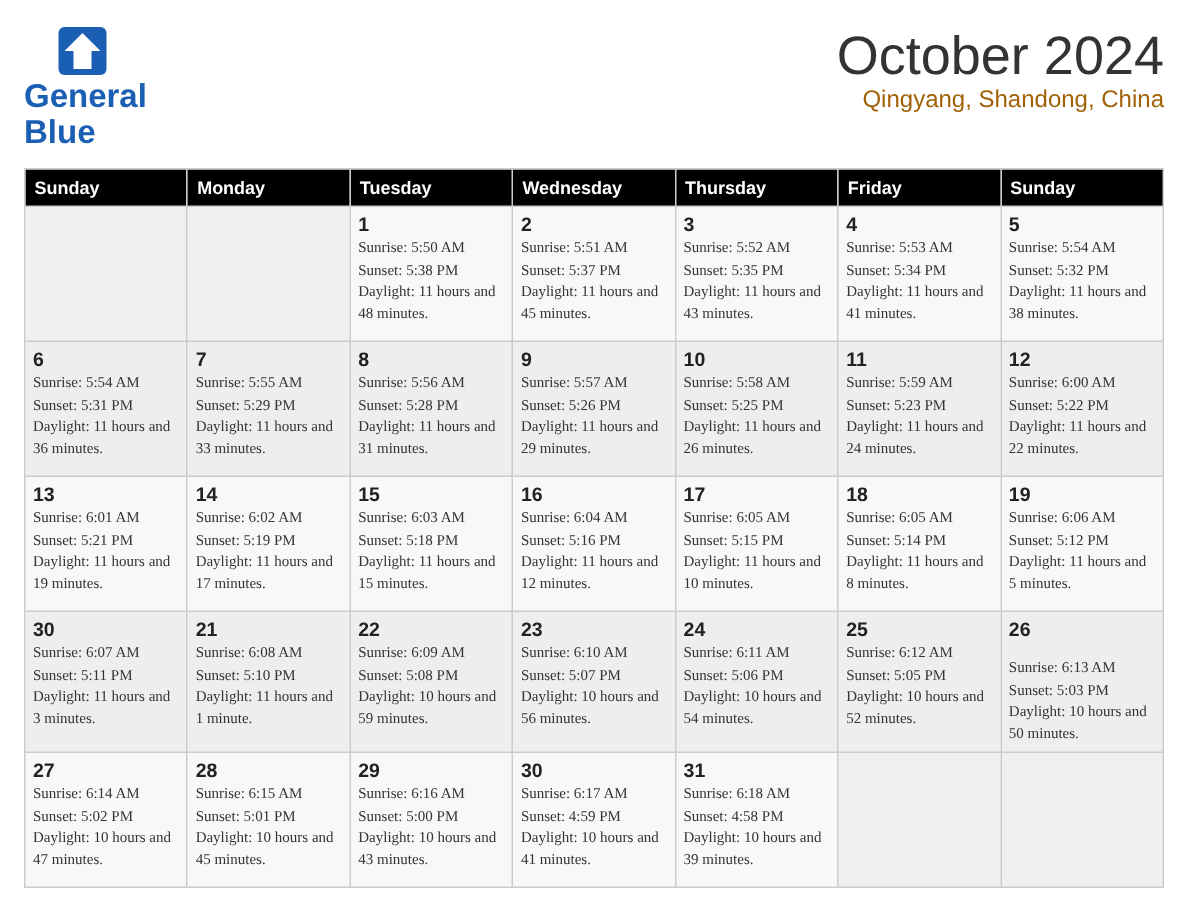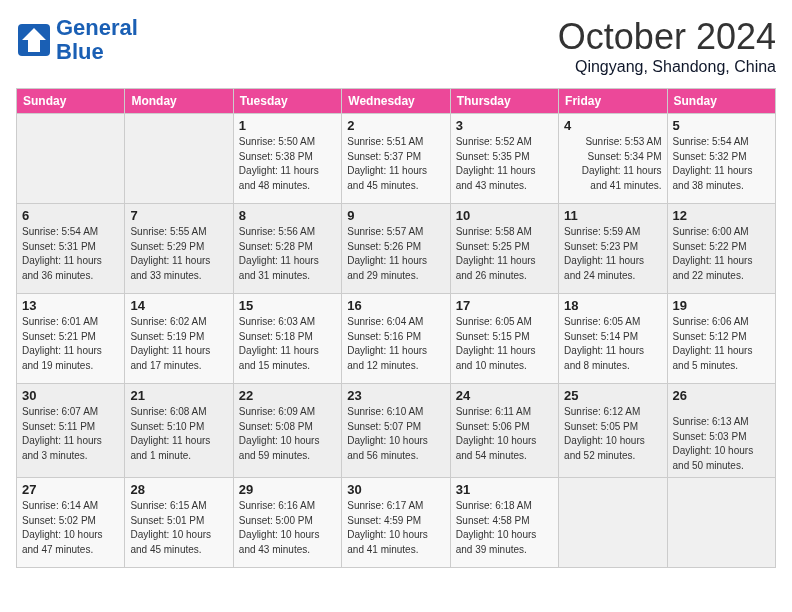--- a/index.html
+++ b/index.html
@@ -12,20 +12,21 @@
     }
     .header {
       display: flex;
       justify-content: space-between;
       align-items: flex-start;
       margin-bottom: 12px;
     }
     .logo {
       display: flex;
       align-items: center;
+      flex-direction: column;
     }
     .logo-text {
       font-size: 22px;
       font-weight: bold;
       color: #333;
       line-height: 1.1;
     }
     .logo-text span {
       color: #1a5fb4;
     }
@@ -37,29 +38,29 @@
     .title-block {
       text-align: right;
     }
     .month-title {
       font-size: 36px;
       font-weight: normal;
       color: #333;
     }
     .location-title {
       font-size: 16px;
-      color: #0f172a;
+      color: #a16207;
     }
     .calendar {
       width: 100%;
       border-collapse: collapse;
       font-size: 10.5px;
     }
     .calendar thead tr th {
-      background: #ec4899;
+      background: #000000;
       color: #fff;
       font-weight: bold;
       text-align: left;
       padding: 5px 6px;
       font-size: 12px;
       border: 1px solid #ccc;
     }
     .calendar tbody tr td {
       border: 1px solid #ccc;
       vertical-align: top;
@@ -77,20 +78,21 @@
     .day-num {
       font-weight: bold;
       font-size: 13px;
       margin-bottom: 2px;
       color: #222;
     }
     .day-info {
       color: #333;
       font-size: 10px;
       line-height: 1.45;
+      font-family: Liberation Serif, serif;
     }
     .empty-cell {
       background: #f0f0f0 !important;
     }
   </style>
 </head>
 <body>
 
 <div class="header">
   <div class="logo">
@@ -138,21 +140,21 @@
 Daylight: 11 hours and 45 minutes.</div>
         </td>
         <td>
           <div class="day-num">3</div>
           <div class="day-info" style="white-space: pre-line;">Sunrise: 5:52 AM
 Sunset: 5:35 PM
 Daylight: 11 hours and 43 minutes.</div>
         </td>
         <td>
           <div class="day-num">4</div>
-          <div class="day-info" style="white-space: pre-line; text-align: right;">Sunrise: 5:53 AM
+          <div class="day-info" style="white-space: pre-line;">Sunrise: 5:53 AM
 Sunset: 5:34 PM
 Daylight: 11 hours and 41 minutes.</div>
         </td>
         <td>
           <div class="day-num">5</div>
           <div class="day-info" style="white-space: pre-line;">Sunrise: 5:54 AM
 Sunset: 5:32 PM
 Daylight: 11 hours and 38 minutes.</div>
         </td>
       </tr>

